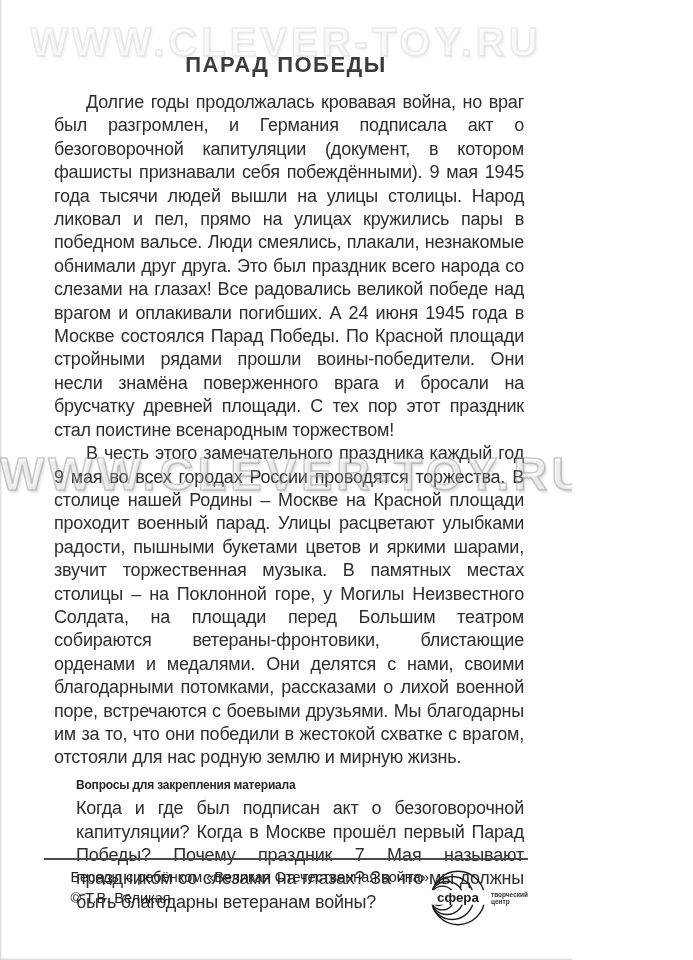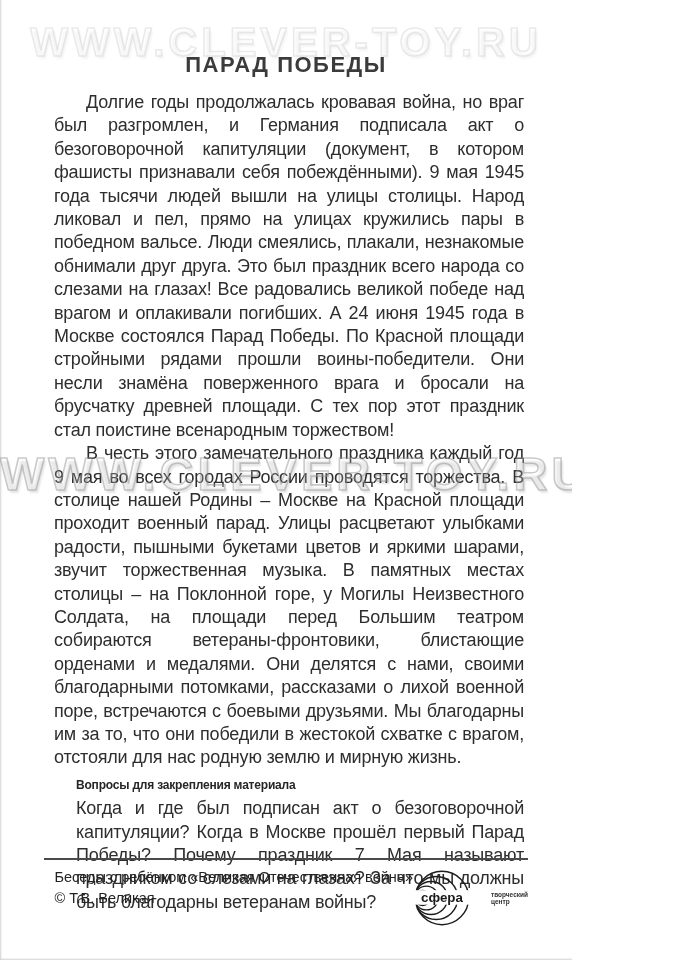--- a/index.html
+++ b/index.html
@@ -55,21 +55,21 @@
   .footer {
     position: absolute;
     left: 44px;
     right: 44px;
     top: 858px;
     z-index: 1;
   }
   .footer-rule { border-top: 2px solid #4a4a4a; height: 0; }
   .footer-row { display: flex; justify-content: flex-end; align-items: flex-start; margin-top: 7px; }
   .footer-text { font-size: 14.5px; line-height: 21px; color: #232323; }
-  .logo-wrap { display: flex; align-items: center; gap: 20px; margin-top: 2px; }
+  .logo-wrap { display: flex; align-items: center; gap: 4px; margin-top: 2px; }
   .logo-tagline {
     font-size: 6.5px;
     line-height: 7.5px;
     font-weight: bold;
     color: #333333;
     text-transform: lowercase;
   }
 </style>
 </head>
 <body>

